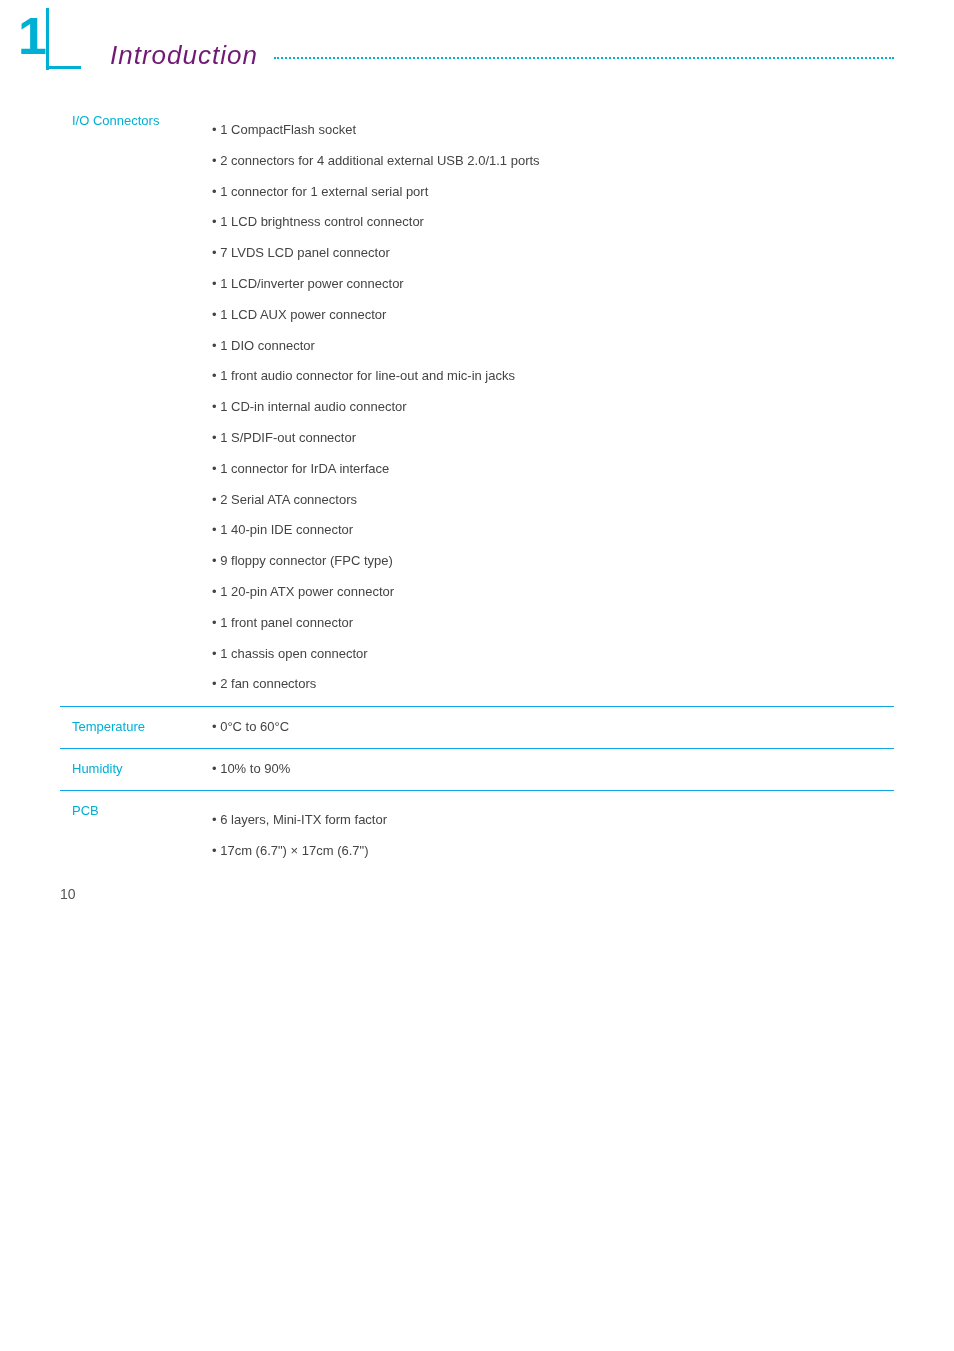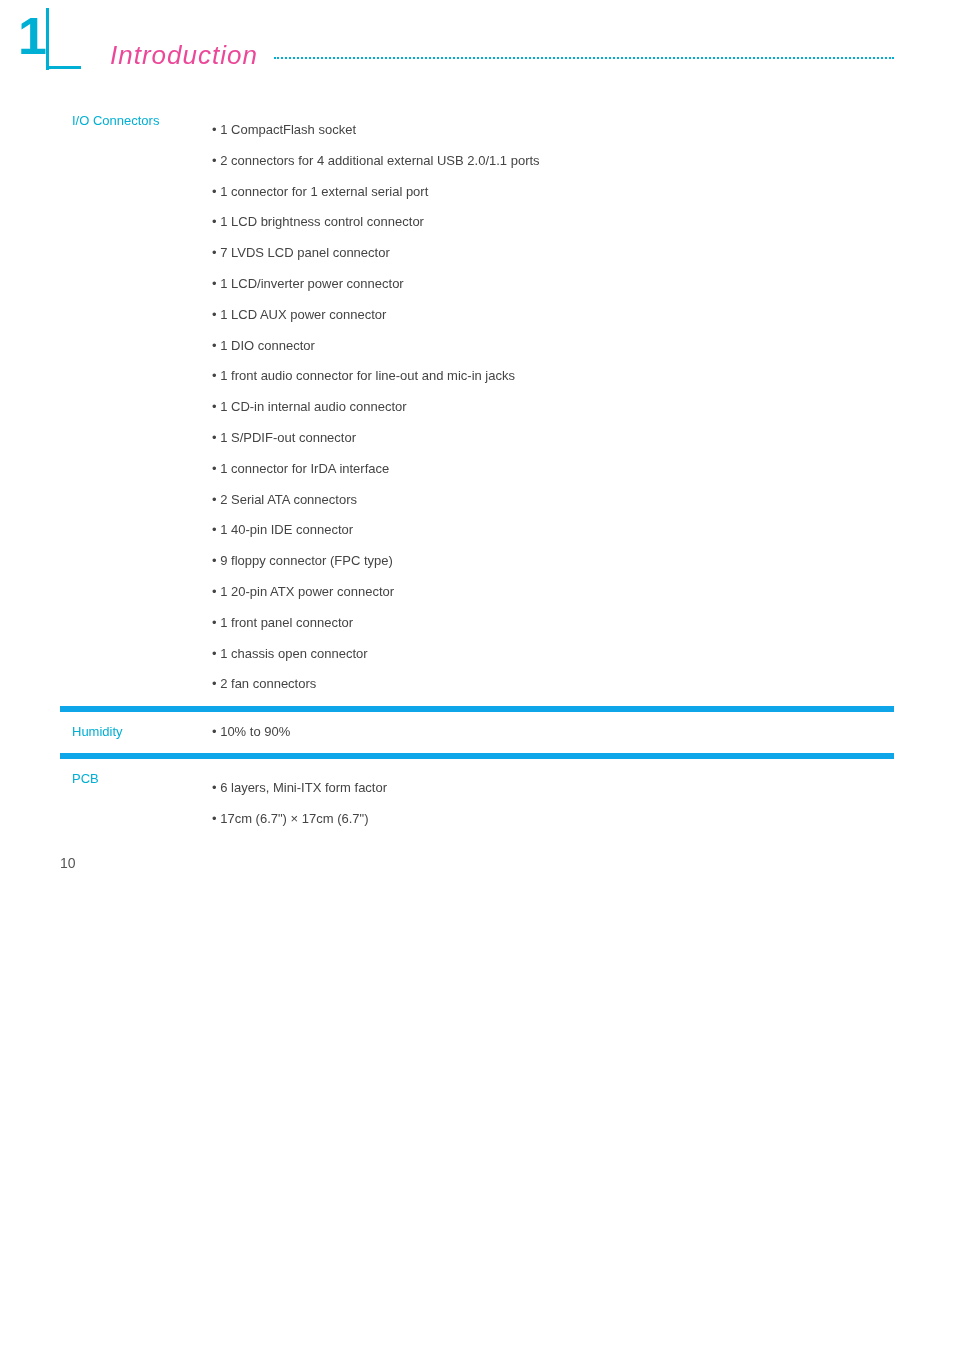--- a/index.html
+++ b/index.html
@@ -64,41 +64,41 @@
     .header-row {
       display: flex;
       align-items: center;
       margin-bottom: 30px;
       padding-left: 50px;
     }
 
     .header-title {
       font-size: 26px;
       font-weight: 300;
-      color: #ec4899;
+      color: #701a75;
       letter-spacing: 1px;
       margin-right: 16px;
       font-style: italic;
     }
 
     .header-dots {
       flex: 1;
       border-top: 2px dotted #00b0d4;
       margin-top: 4px;
     }
 
     
     .spec-table {
       width: 100%;
       border-collapse: collapse;
       margin-top: 10px;
     }
 
     .spec-table tr {
-      border-bottom: 6px solid #0ea5e9;
+      border-bottom: 1px solid #0ea5e9;
     }
 
     .spec-table tr:last-child {
       border-bottom: none;
     }
 
     .spec-table td {
       padding: 10px 12px;
       vertical-align: top;
       font-size: 13px;
@@ -182,20 +182,26 @@
               <li>1  40-pin  IDE  connector</li>
               <li>9  floppy  connector  (FPC type)</li>
               <li>1  20-pin ATX  power  connector</li>
               <li>1  front panel connector</li>
               <li>1  chassis open connector</li>
               <li>2  fan  connectors</li>
             </ul>
           </td>
         </tr>
         <tr>
+          <td class="label-cell">Temperature</td>
+          <td class="content-cell">
+            <p>• 0°C to  60°C</p>
+          </td>
+        </tr>
+        <tr>
           <td class="label-cell">Humidity</td>
           <td class="content-cell">
             <p>• 10%  to  90%</p>
           </td>
         </tr>
         <tr>
           <td class="label-cell">PCB</td>
           <td class="content-cell">
             <ul>
               <li>6 layers, Mini-ITX form factor</li>

